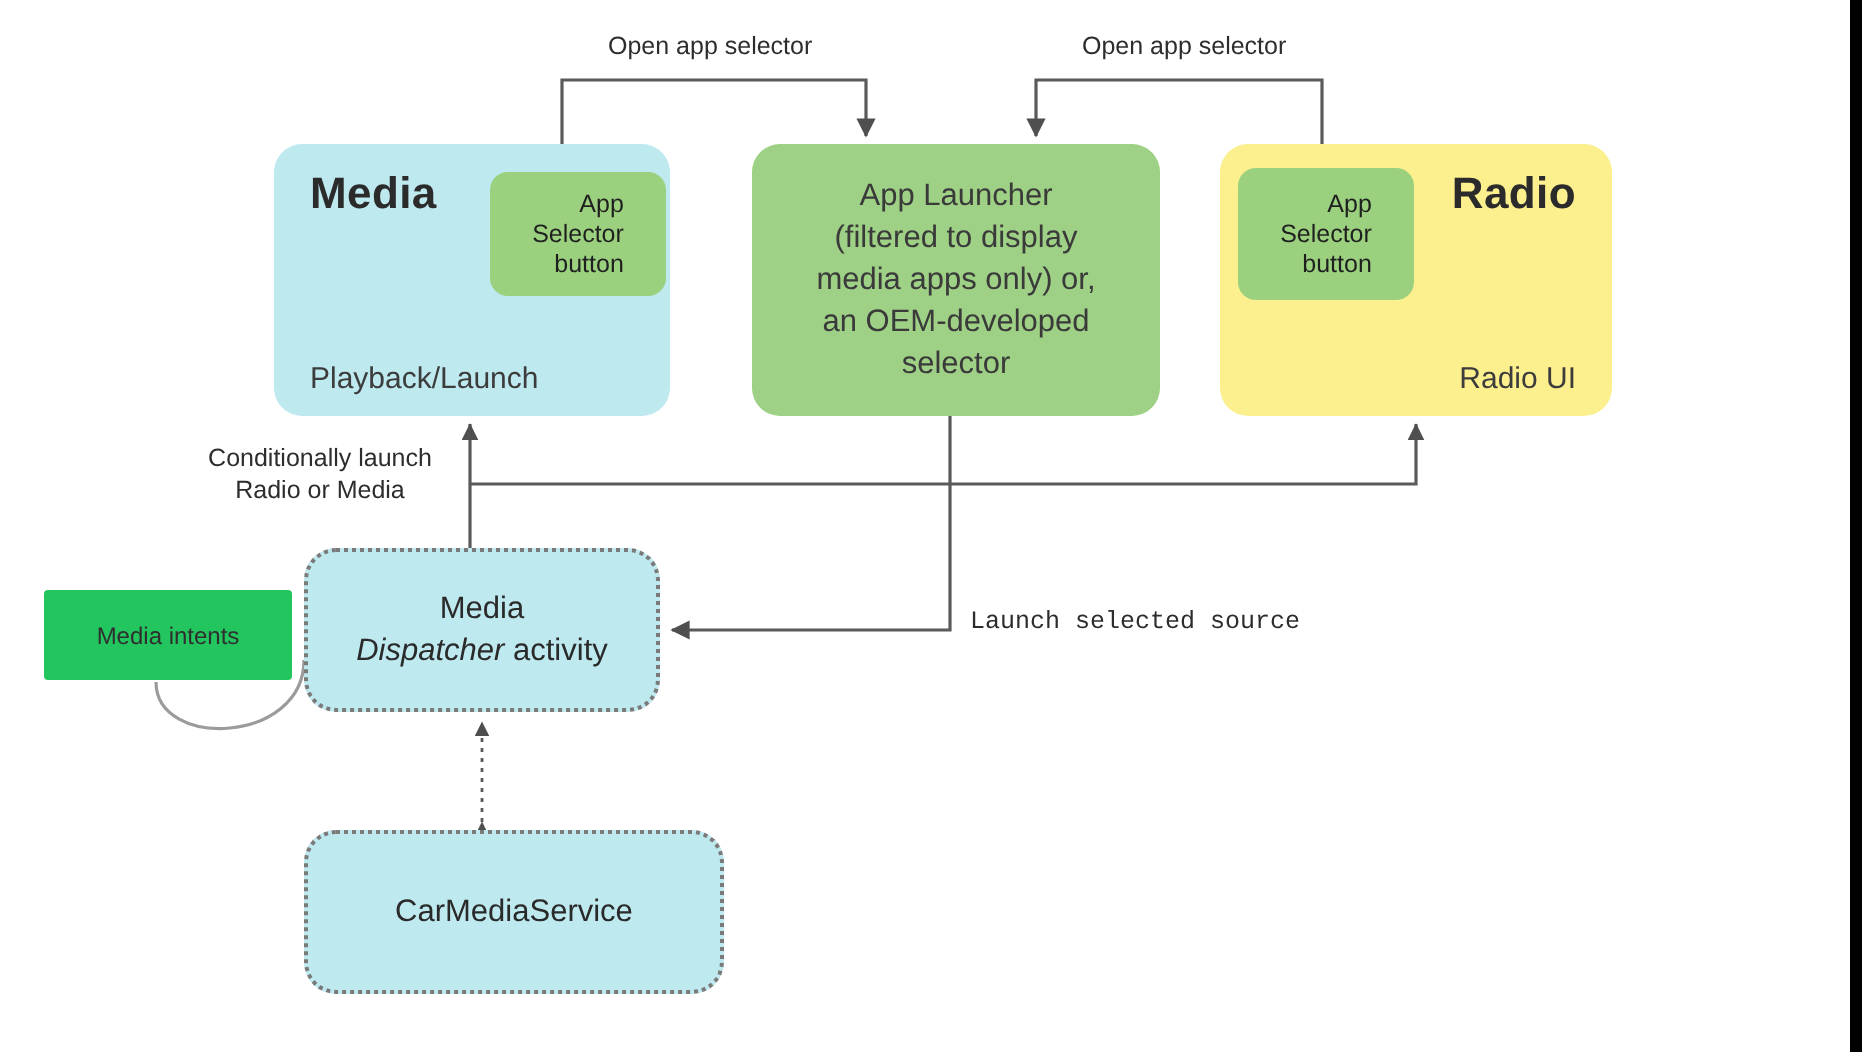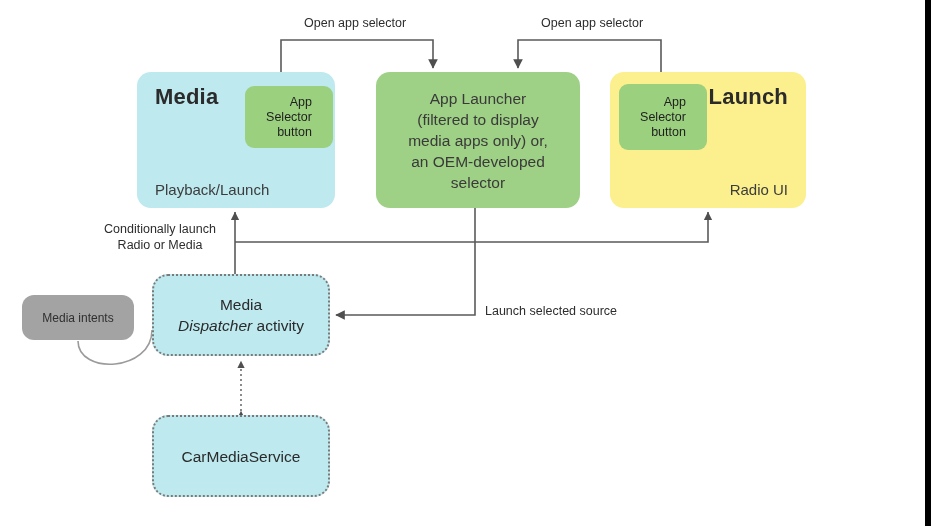--- a/index.html
+++ b/index.html
@@ -54,29 +54,29 @@
     left: 610px; top: 72px; width: 196px; height: 136px;
     background: #fcef8d;
   }
   .box-dispatcher {
     left: 152px; top: 274px; width: 178px; height: 82px;
     background: #bde9ef;
     border: 2px dotted #7a7a7a;
     border-radius: 16px;
   }
   .box-service {
-    left: 152px; top: 415px; width: 178px; height: 82px;
+    left: 152px; top: 415px; width: 210px; height: 82px;
     background: #bde9ef;
     border: 2px dotted #7a7a7a;
     border-radius: 16px;
   }
   .box-intents {
-    left: 22px; top: 295px; width: 112px; height: 45px;
-    background: #a3a3a3;
-    border-radius: 12px;
+    left: 22px; top: 295px; width: 124px; height: 45px;
+    background: #22c55e;
+    border-radius: 2px;
   }
 
   .title-lg {
     position: absolute;
     font-size: 22px;
     font-weight: bold;
     color: #2b2b2b;
     letter-spacing: 0.2px;
   }
   .corner-label {
@@ -140,21 +140,21 @@
   .lbl {
     position: absolute;
     font-size: 12.5px;
     line-height: 16px;
     color: #2d2d2d;
     white-space: pre;
   }
   .lbl-open-left   { left: 304px; top: 15px; }
   .lbl-open-right  { left: 541px; top: 15px; }
   .lbl-cond        { left: 98px;  top: 221px; text-align: center; width: 124px; }
-  .lbl-launch      { left: 485px; top: 303px; }
+  .lbl-launch      { left: 485px; top: 303px; font-family: Liberation Mono, monospace; }
   .lbl-gets        { left: 244px; top: 372px; }
 </style>
 </head>
 <body>
 
 <div id="canvas">
 
   <svg class="edges" viewBox="0 0 931 526" xmlns="http://www.w3.org/2000/svg">
     <defs>
       <marker id="arrow" markerWidth="8" markerHeight="8" refX="5.5" refY="3" orient="auto" markerUnits="strokeWidth">
@@ -204,21 +204,21 @@
 
   <div class="box box-launcher">
     <div class="launcher-text" style="white-space: pre-line;">App Launcher
 (filtered to display
 media apps only) or,
 an OEM-developed
 selector</div>
   </div>
 
   <div class="box box-radio">
-    <div class="title-lg radio-title">Launch</div>
+    <div class="title-lg radio-title">Radio</div>
     <div class="app-sel-btn app-sel-radio" style="white-space: pre-line;">App
 Selector
 button</div>
     <div class="corner-label radio-foot">Radio UI</div>
   </div>
 
   <div class="box box-intents">
     <div class="intents-text">Media intents</div>
   </div>
 

